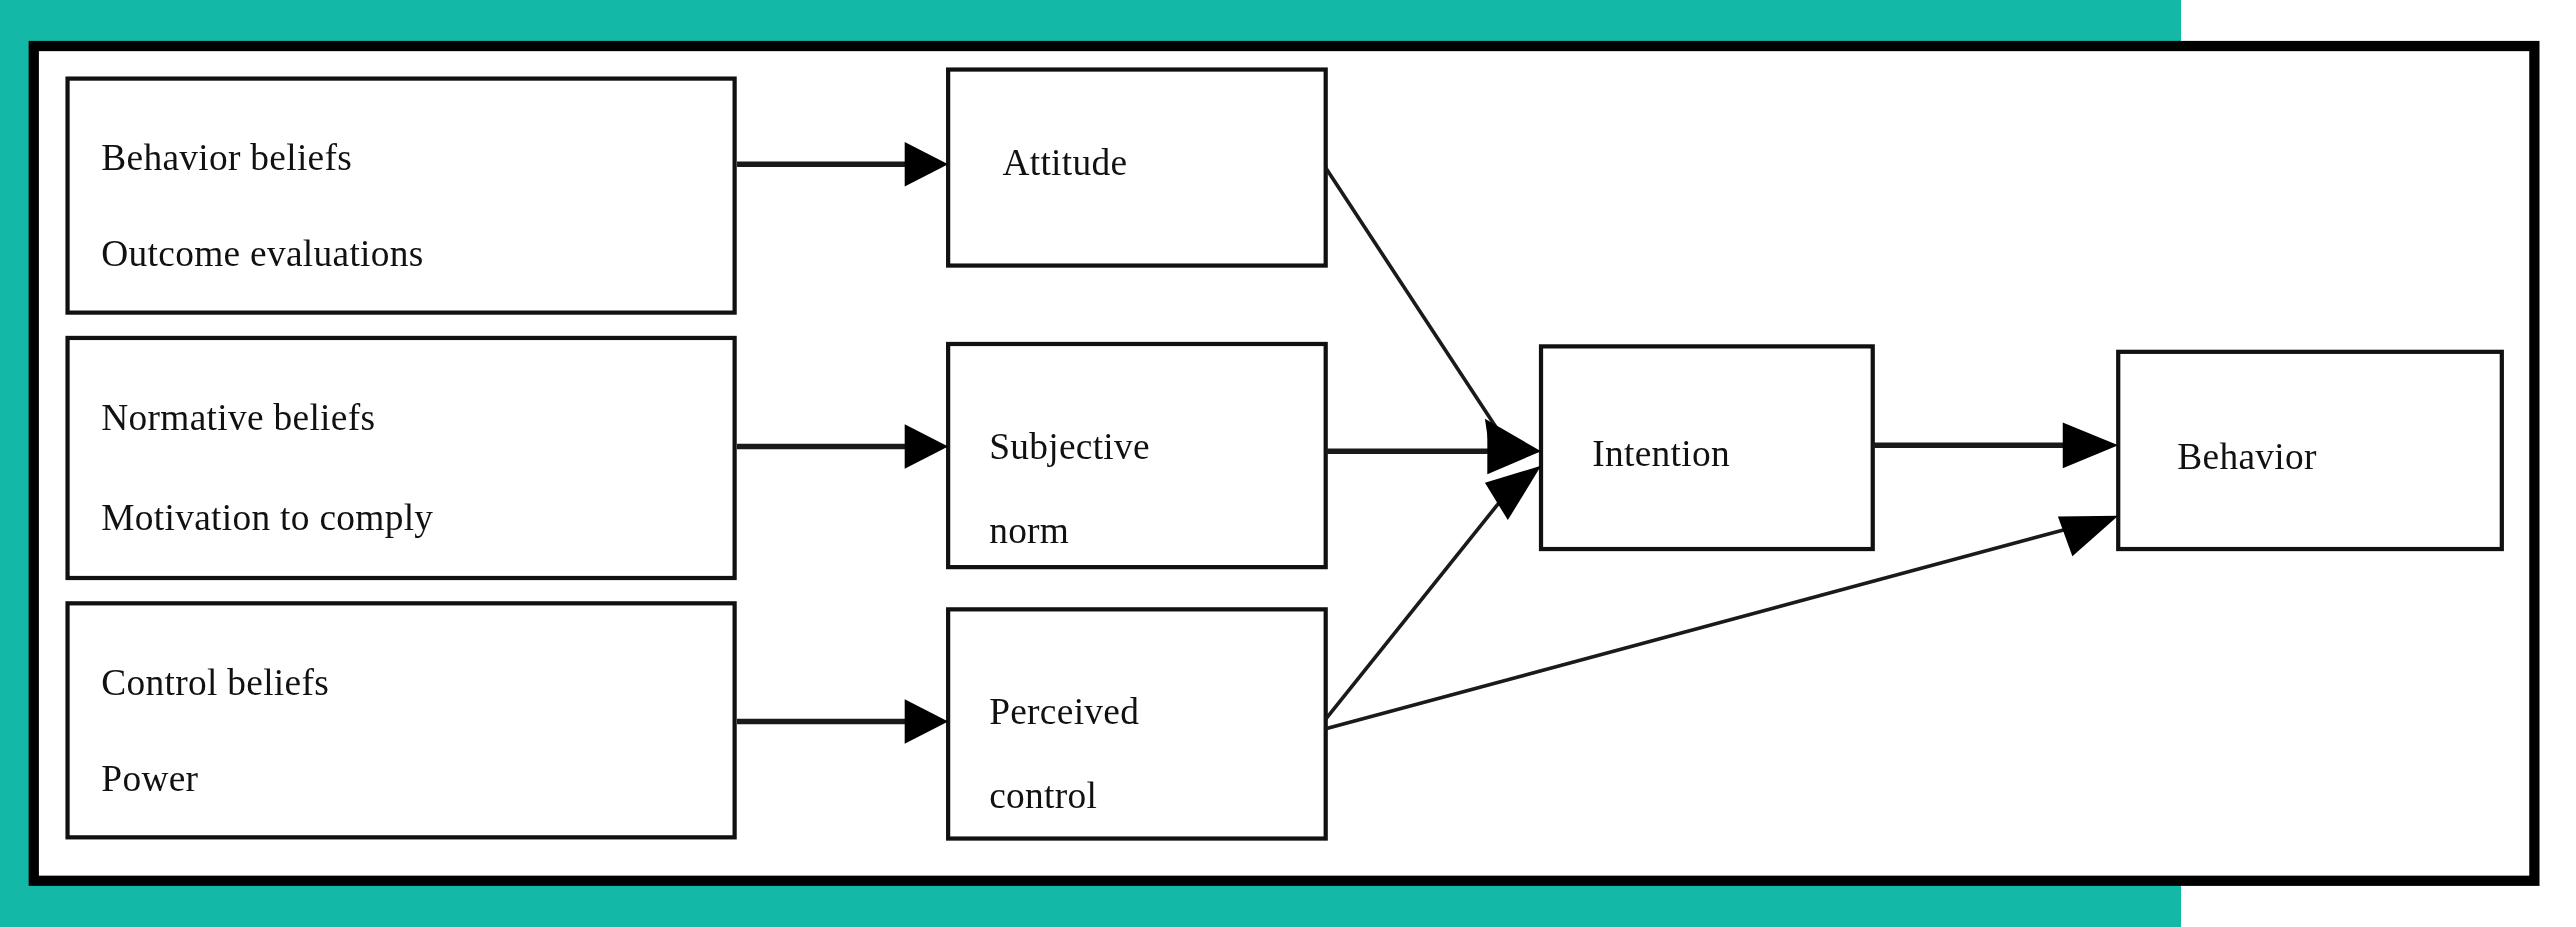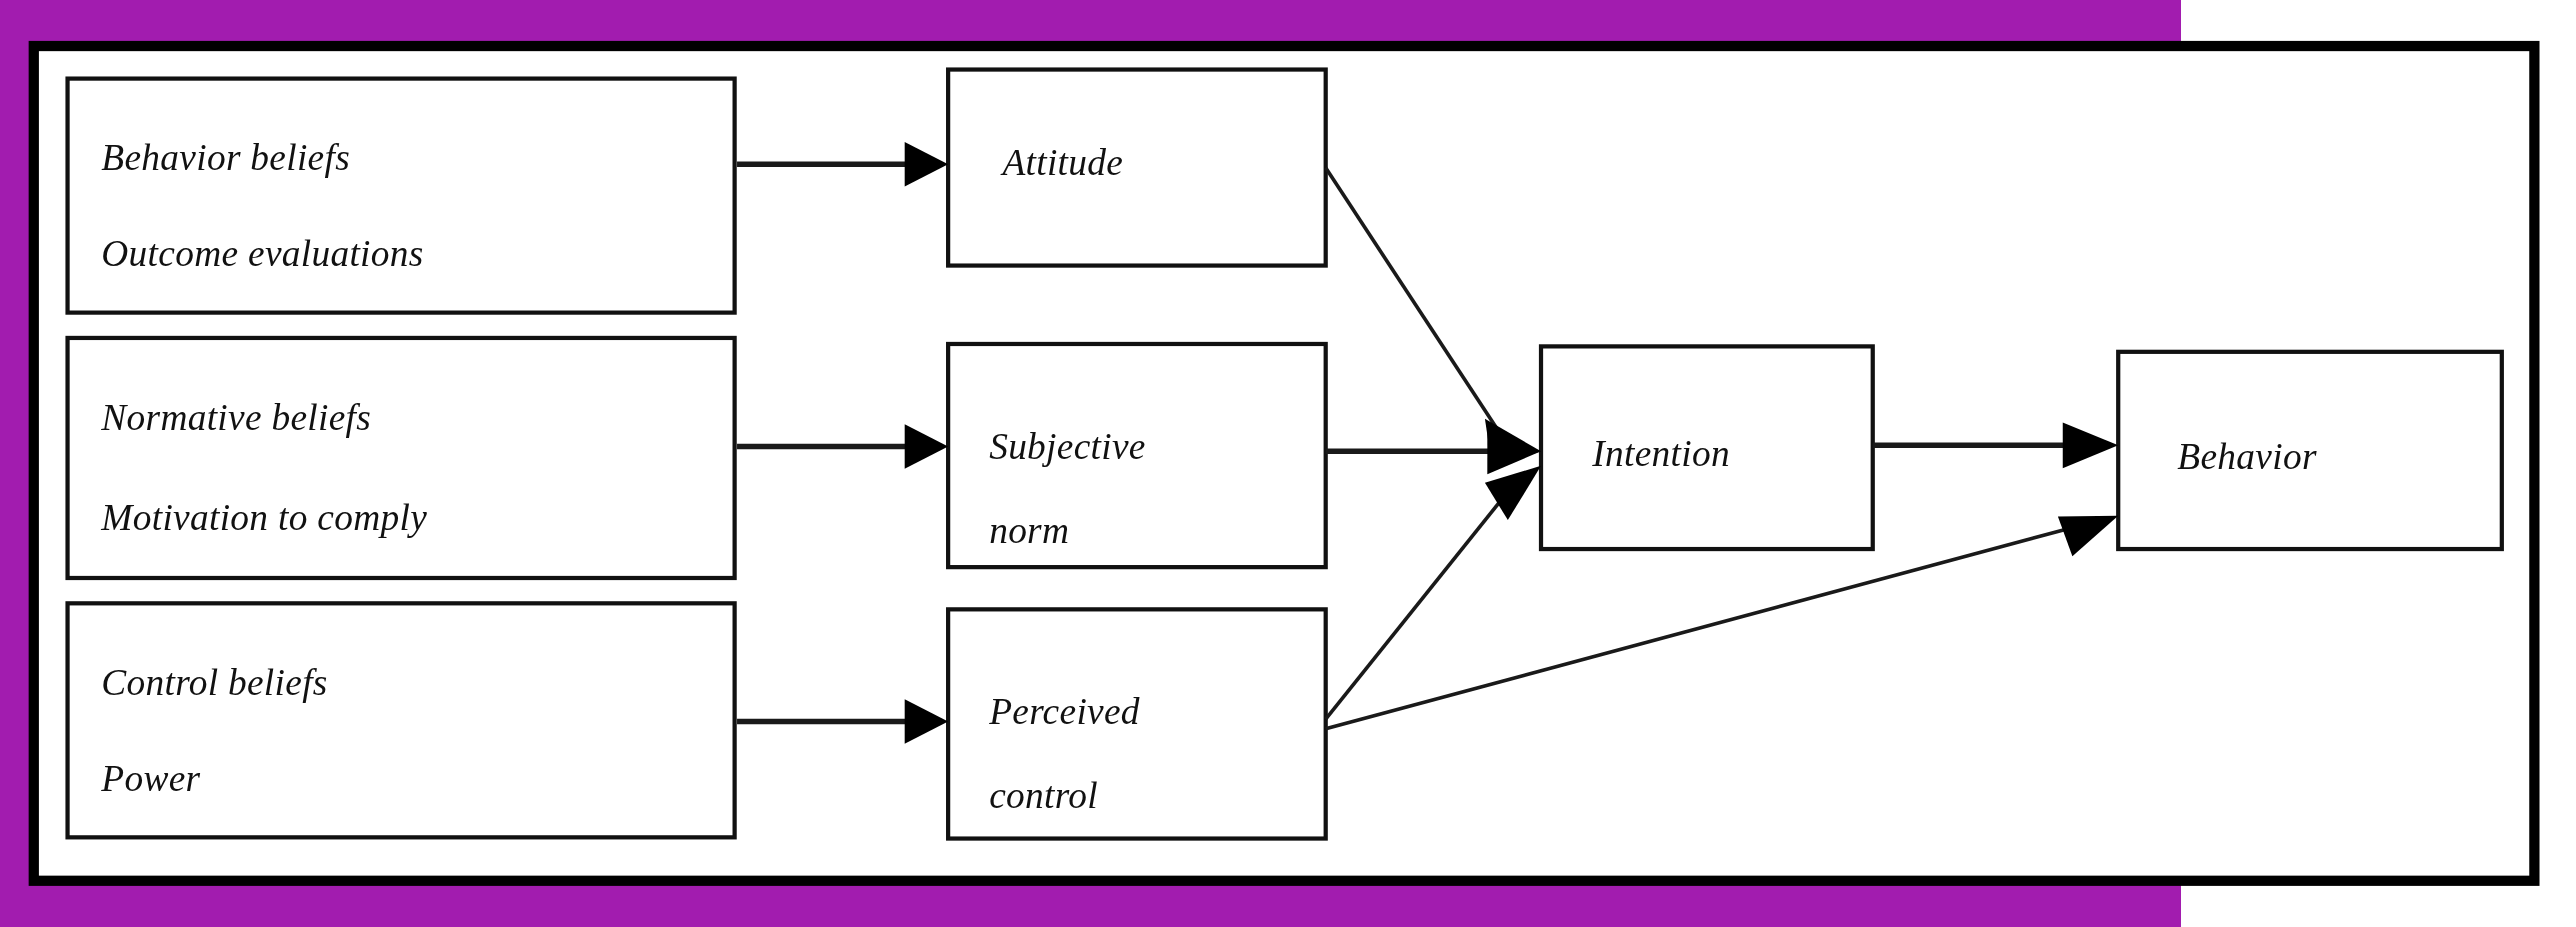--- a/index.html
+++ b/index.html
@@ -10,22 +10,21 @@
   body {
     width: 2576px;
     height: 928px;
     font-family: "Liberation Serif", "DejaVu Serif", serif;
     overflow: hidden;
   }
   #diagram-root {
     position: relative;
     width: 2181px;
     height: 928px;
-    background: #a21caf;
-    font-style: italic;
+    background: #14b8a6;
   }
   svg.diagram-svg {
     position: absolute;
     top: 0;
     left: 0;
     width: 2576px;
     height: 928px;
     display: block;
   }
   .node-label {

